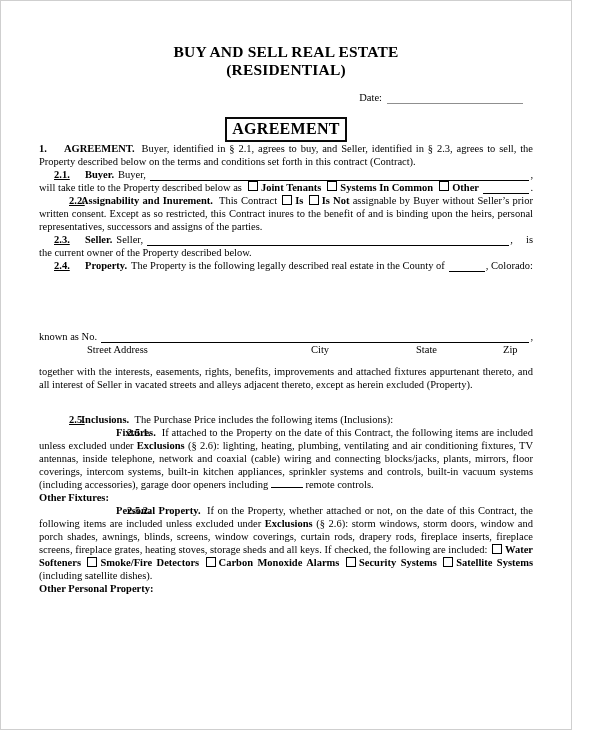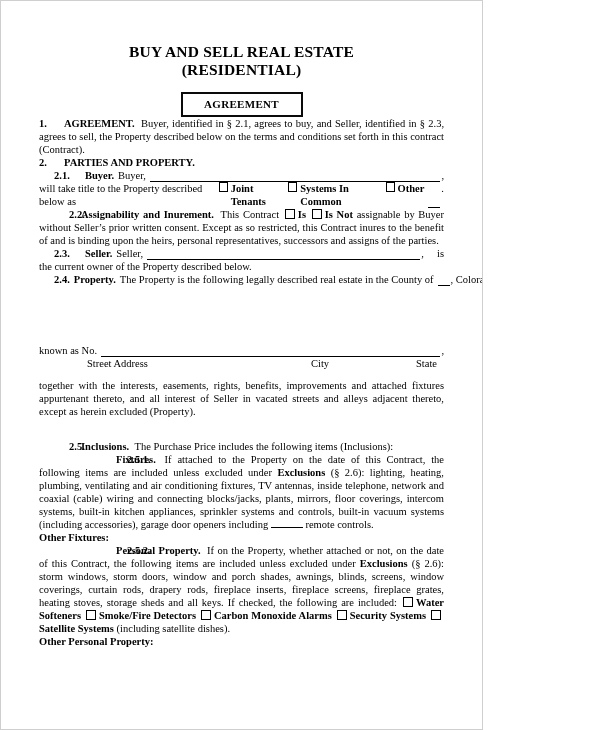--- a/index.html
+++ b/index.html
@@ -1,38 +1,38 @@
 <!DOCTYPE html>
 <html><head>
 <meta charset="utf-8">
 <style>
   html,body{margin:0;padding:0;background:#fff;}
   .page{
-    width:483px;height:730px;box-sizing:border-box;
+    width:572px;height:730px;box-sizing:border-box;
     border:1px solid #cfcfcf;background:#fff;
     padding:42px 38px 0 38px;
     font-family:"Liberation Serif","DejaVu Serif",serif;
     font-size:10.5px;line-height:13px;color:#000;
     overflow:hidden;position:relative;
   }
   .b{font-weight:700;}
   .title{text-align:center;font-weight:700;font-size:15.5px;line-height:18px;letter-spacing:.2px;}
   .date-row{display:flex;justify-content:flex-end;align-items:baseline;margin-top:12px;padding-right:10px;}
   .date-row .lab{margin-right:5px;}
   .date-line{display:inline-block;width:136px;border-bottom:1.2px solid #8f8f8f;align-self:stretch;}
   .agr-box{width:118px;margin:13px auto 0 auto;border:2px solid #0a0a0a;text-align:center;
-    font-weight:700;font-size:11px;line-height:12px;padding:4px 0 5px 0;letter-spacing:.3px;}
+    font-weight:700;font-size:16px;line-height:12px;padding:4px 0 5px 0;letter-spacing:.3px;}
   p{margin:0;}
   .just{text-align:justify;}
   .mt1{}
   .gap-together{margin-top:9px;}
   .gap-25{margin-top:22px;}
   .gap-note{margin-top:38px;}
   .n1{display:inline-block;width:25px;font-weight:700;}
-  .n2{display:inline-block;width:27px;font-weight:700;}
+  .n2{display:inline-block;width:27px;font-weight:700;text-decoration:underline;}
   .n3{display:inline-block;width:33px;font-weight:700;}
   .ti2{text-indent:15px;}
   .ti3{text-indent:44px;}
   .lblsp{margin-right:3px;}
   .fline{display:flex;align-items:baseline;}
   .fline>*{margin-right:4px;}
   .fline>*:last-child{margin-right:0;}
   .ind2{padding-left:15px;}
   .fill{flex:1 1 auto;align-self:stretch;border-bottom:1px solid #000;margin-right:1px;min-width:12px;}
   .fill+span{margin-left:0;}
@@ -48,32 +48,33 @@
 </head>
 <body>
 
 <div class="page">
 
   <div class="title">
     <div>BUY AND SELL REAL ESTATE</div>
     <div>(RESIDENTIAL)</div>
   </div>
 
+  <div class="date-row">
+    <span class="lab">Date:</span>
+    <span class="date-line"></span>
+  </div>
 
   <div class="agr-box">
     <span>AGREEMENT</span>
   </div>
 
   <p class="just mt1">
     <span class="n1">1.</span><b class="lblsp">AGREEMENT.</b> <span>Buyer, identified in § 2.1, agrees to buy, and Seller, identified in § 2.3, agrees to sell, the Property described below on the terms and conditions set forth in this contract (Contract).</span>
   </p>
 
-  <p class="mt1">
-    <span class="n1">2.</span><b>PARTIES AND PROPERTY.</b>
-  </p>
 
   <div class="fline ind2">
     <span class="n2">2.1.</span>
     <b>Buyer.</b>
     <span>Buyer,</span>
     <span class="fill"></span>
     <span>,</span>
   </div>
 
   <div class="fline">

